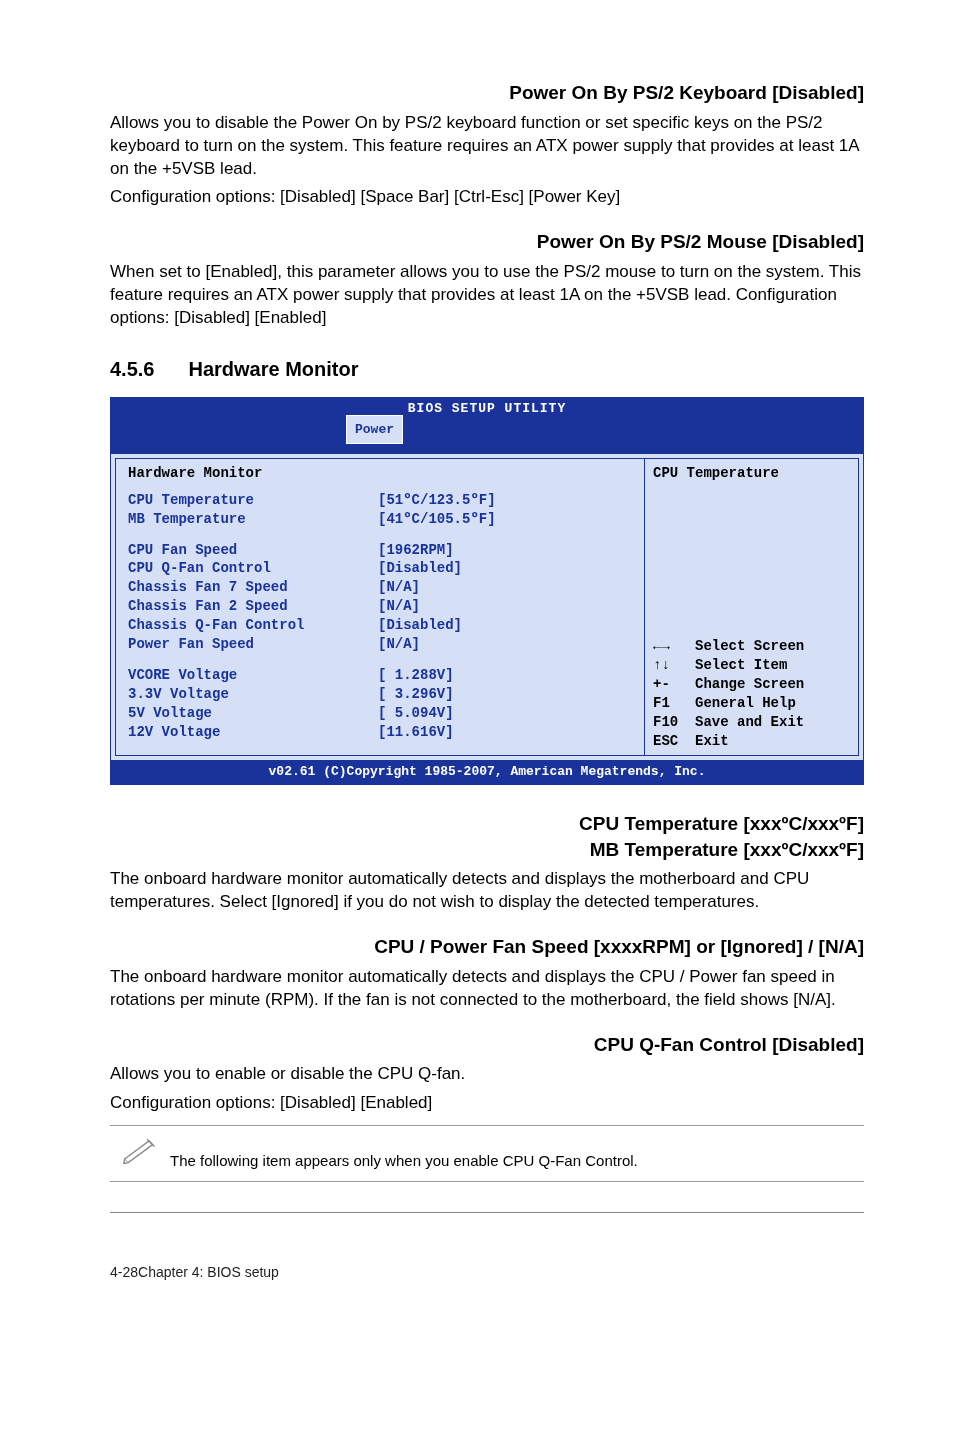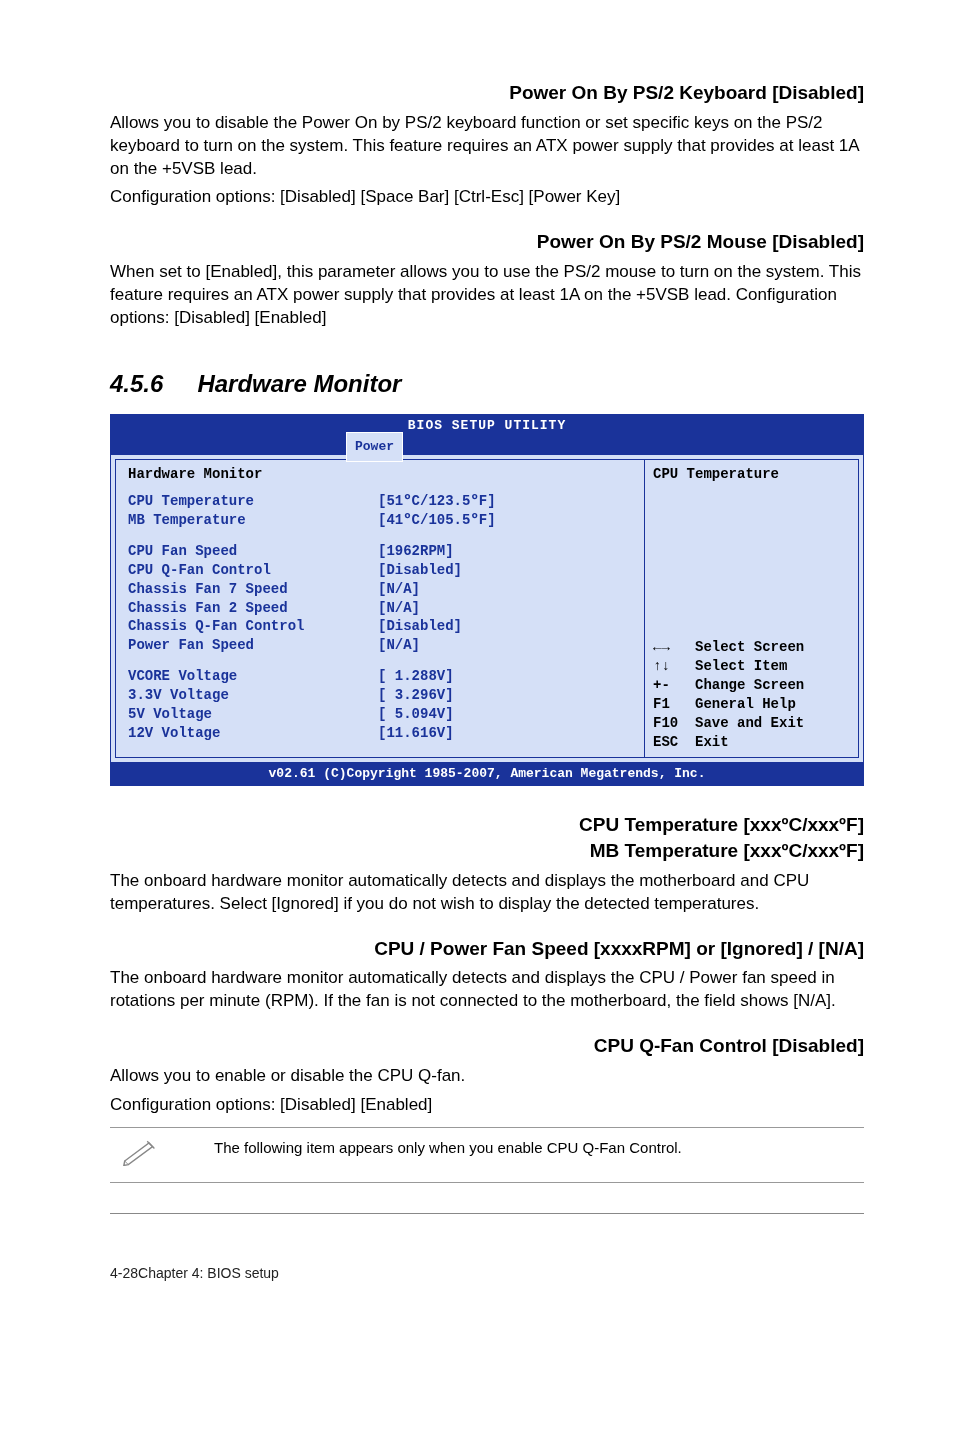--- a/index.html
+++ b/index.html
@@ -7,36 +7,36 @@
     background: #fff;
     font-family: Arial, Helvetica, sans-serif;
     color: #000;
     width: 954px;
     margin: 0 auto;
     padding: 60px 90px 40px 110px;
     font-size: 17px;
     line-height: 1.35;
   }
   h2 { font-size: 19px; font-weight: bold; margin-top: 20px; margin-bottom: 6px; text-align: right; }
-  h1.section { font-size: 24px; font-weight: bold; margin-top: 38px; margin-bottom: 14px; font-style: italic; }
+  h1.section { font-size: 20px; font-weight: bold; margin-top: 26px; margin-bottom: 14px; }
   h1.section .num { display:inline-block; margin-right: 34px; }
   .para { margin-bottom: 6px; }
   .bios {
     border: 1px solid #1a339a;
     background: #d5e0f7;
     font-family: "Courier New", monospace;
     font-size: 14px;
     font-weight: bold;
     margin-bottom: 26px;
   }
   .bios-top {
     background: #1a339a;
     color: #fff;
     position: relative;
-    height: 40px;
+    height: 56px;
   }
   .bios-title { text-align:center; padding-top:2px; letter-spacing:1px; font-size:13px;}
   .bios-tab {
     position:absolute;
     left: 235px; top: 17px;
     background:#d5e0f7;
     color:#1a339a;
     border:1px solid #fff;
     padding: 5px 8px;
     font-size:13px;
@@ -59,21 +59,21 @@
     margin:4px 4px 4px 0;
     padding: 5px 8px;
     color:#000;
     display:flex; flex-direction:column; justify-content:space-between;
   }
   .bios-right .legend .lrow { display:flex; }
   .bios-right .legend .sym { width:42px; }
   .bios-bottom {
     background:#1a339a; color:#fff; text-align:center; font-size:13px; padding:3px 8px;
   }
-  .note-block { margin-top:10px; border-top:1px solid #999; border-bottom:1px solid #999; padding:10px 0 10px 0; display:flex; align-items:flex-start;gap:44px; }
+  .note-block { margin-top:10px; border-top:1px solid #999; border-bottom:1px solid #999; padding:10px 0 10px 0; display:flex; align-items:flex-end; }
   .note-icon { width:60px; text-align:center; }
   .note-icon svg { width:36px; height:28px; }
   .note-text { flex:1; font-size:15px; }
   .footer { display:flex; font-size:14px; color:#222; margin-top:40px; border-top: 0; padding-top:10px;}
   .footer-line { border:none; border-top:1px solid #888; margin-top:30px; }
 </style>
 </head>
 <body>
 
 <h2>Power On By PS/2 Keyboard [Disabled]</h2>

